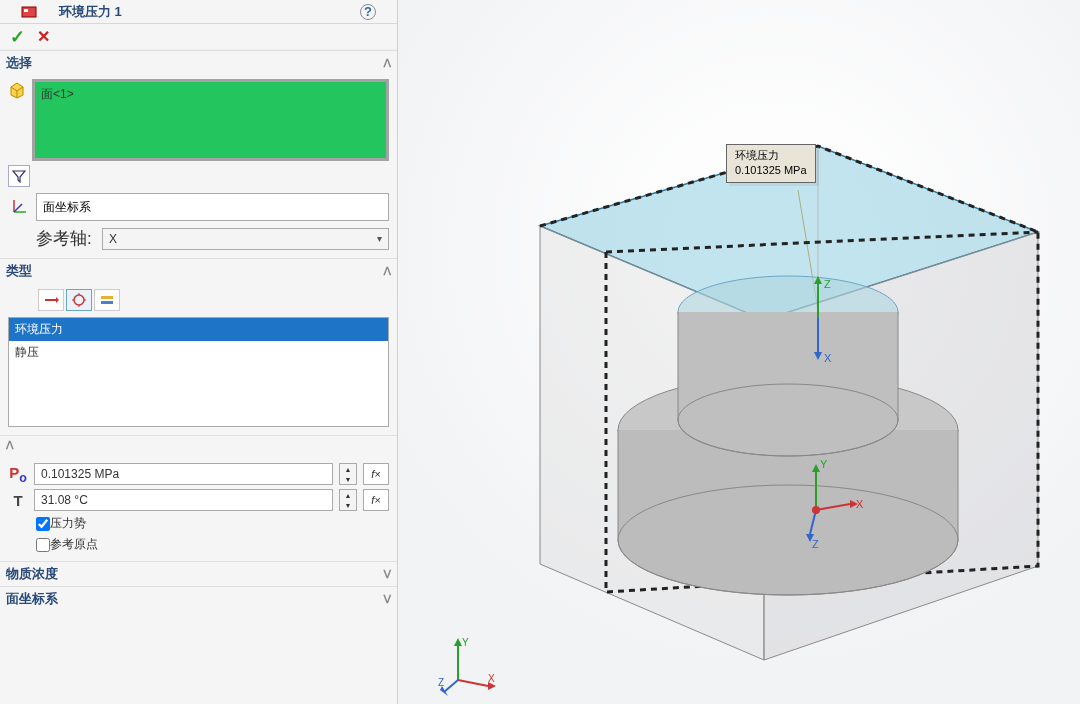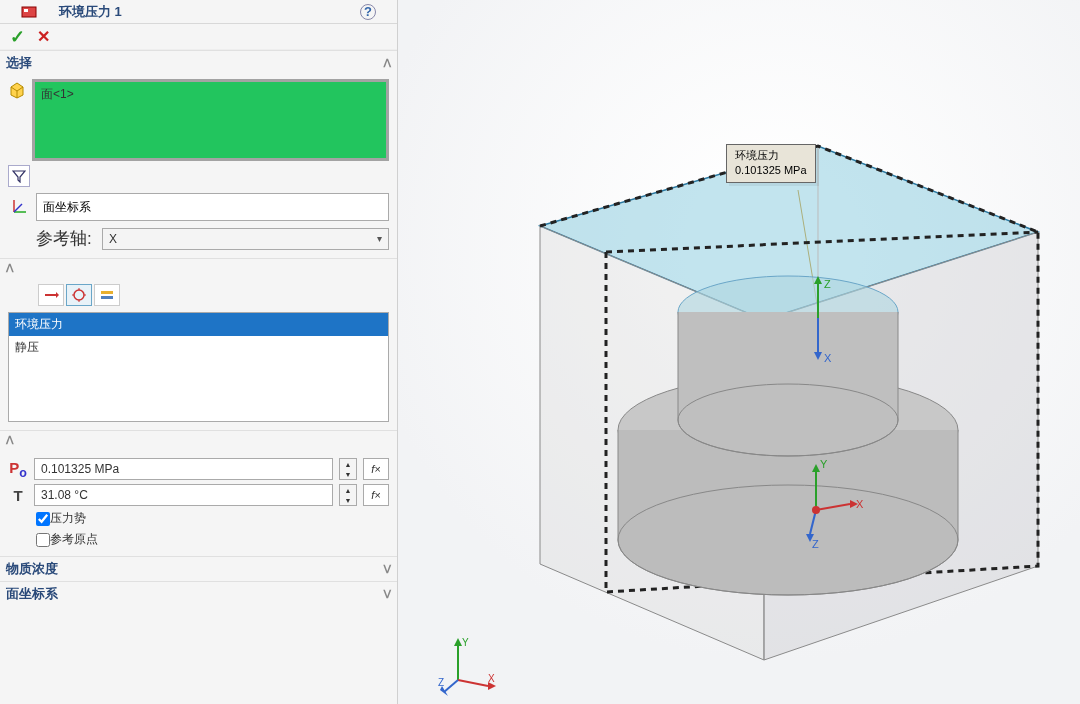--- a/index.html
+++ b/index.html
@@ -118,20 +118,21 @@
       <span class="icon-col"></span>
       <span class="label-right">参考轴:</span>
       <div class="dropdown">
         <span>X</span>
         <span class="dd-caret">▾</span>
       </div>
     </div>
   </div>
 
   <div class="section-head">
+    <span class="flex">类型</span>
     <span class="chevron">ᐱ</span>
   </div>
   <div class="section-body">
     <div class="type-icons">
       <div class="type-btn">
           <svg width="16" height="12" viewBox="0 0 16 12">
             <line x1="2" y1="6" x2="13" y2="6" stroke="#c33" stroke-width="2"></line>
             <polygon points="13,3 16,6 13,9" fill="#c33"></polygon>
           </svg>
         </div>

